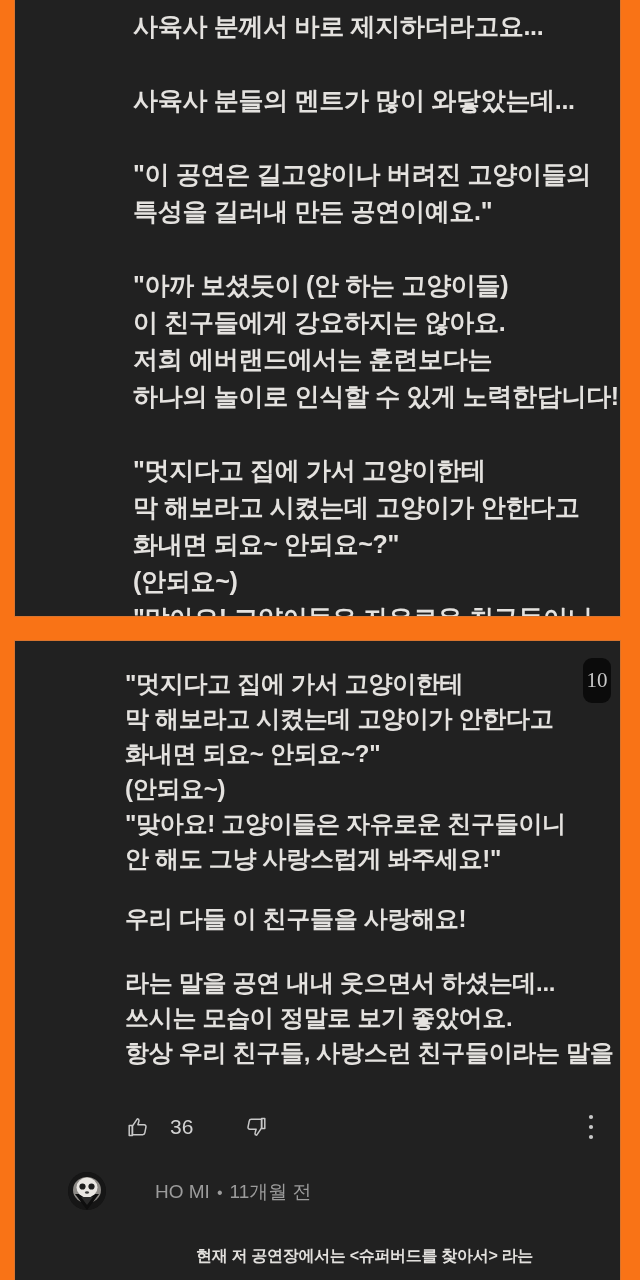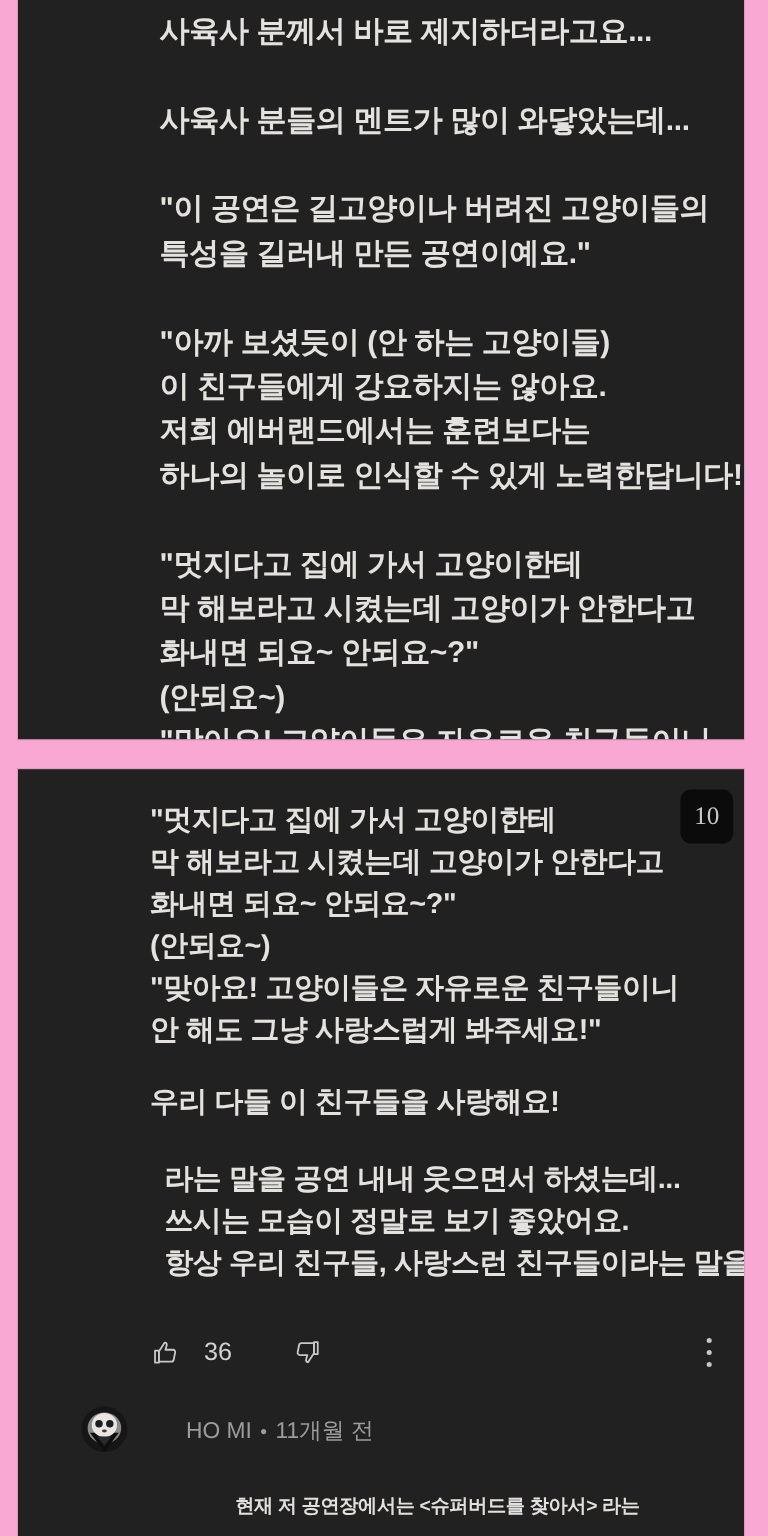--- a/index.html
+++ b/index.html
@@ -1,38 +1,38 @@
 <!DOCTYPE html>
 <html><head>
 <meta charset="utf-8">
 <style>
   html,body{margin:0;padding:0;}
   body{
     width:640px;height:1280px;background:#ffffff;
     font-family:"Liberation Sans","DejaVu Sans",sans-serif;
     overflow:hidden;position:relative;
   }
-  .page{position:absolute;inset:0;background:#f9a8d4;}
+  .page{position:absolute;inset:0;background:#f97316;}
   .panel{
     position:absolute;left:15px;width:605px;background:#212121;
     box-shadow:0 0 0 1px rgba(120,120,120,0.25);
   }
   #panel1{top:0;height:616px;overflow:hidden;}
   #panel2{top:641px;height:639px;overflow:hidden;}
   .para{
     position:absolute;left:118px;right:16px;
     color:#e4e2df;font-size:25px;font-weight:600;line-height:37px;
     letter-spacing:-0.3px;white-space:nowrap;
   }
   #panel2 .para{left:110px;font-size:24px;line-height:35px;}
-  #p2-2{line-height:33px;margin-left:12px;}
+  #p2-2{line-height:33px;}
   .line{height:inherit;}
   
   .badge{
-    position:absolute;top:17px;right:9px;width:44px;height:45px;
+    position:absolute;top:17px;right:9px;width:28px;height:45px;
     background:#0b0b0b;border-radius:9px;
     display:flex;align-items:center;justify-content:center;
     color:#c9c9c9;font-family:"Liberation Serif","DejaVu Serif",serif;
     font-size:21px;
   }
   
   .like-row{
     position:absolute;top:470px;left:110px;height:32px;
     display:flex;align-items:center;color:#c8c8c8;
   }

